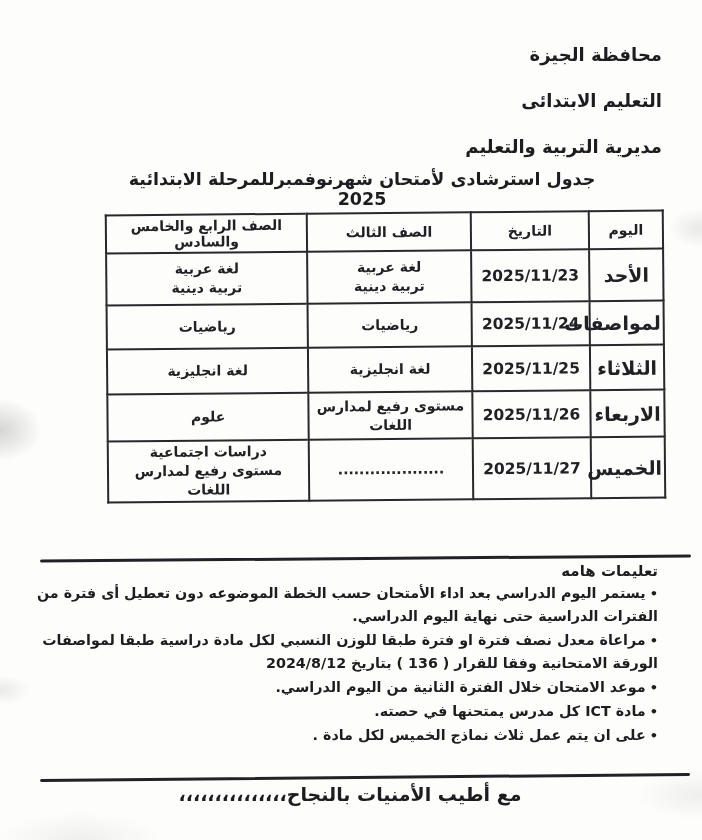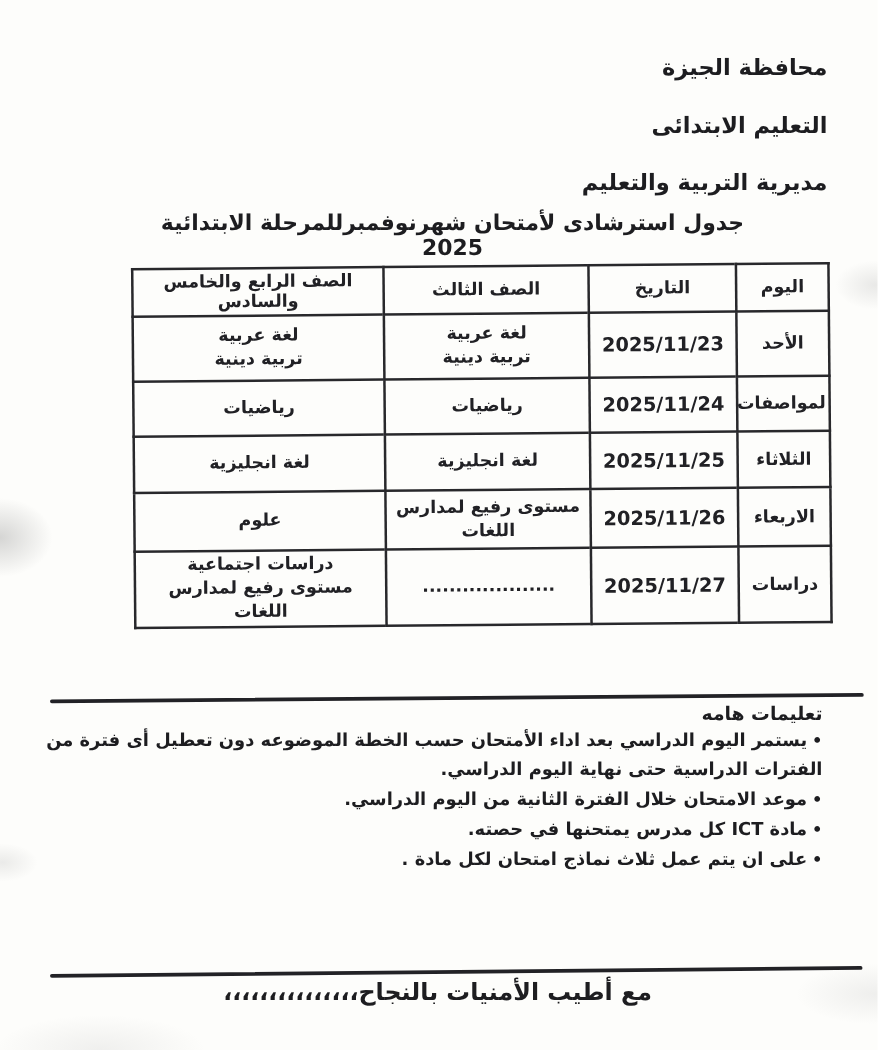--- a/index.html
+++ b/index.html
@@ -47,21 +47,21 @@
   col.c-day{width:74px;}
   col.c-date{width:118px;}
   col.c-g3{width:164px;}
   col.c-g456{width:201px;}
   tr.hrow{height:38px;}
   tr.r0{height:52px;}
   tr.r1{height:44px;}
   tr.r2{height:45px;}
   tr.r3{height:47px;}
   tr.r4{height:52px;}
-  td.day{font-size:14px;}
+  td.day{font-size:19px;}
   td.date{font-size:15.5px;direction:ltr;font-family:"DejaVu Sans",sans-serif;}
   td.subj{font-size:14px;line-height:19px;}
   .rule{
     position:absolute;height:2.6px;background:#222226;border-radius:2px;
   }
   .rule1{top:557px;left:40px;width:651px;transform:rotate(-0.45deg);}
   .rule2{top:776px;left:40px;width:650px;transform:rotate(-0.55deg);}
   .notes{
     position:absolute;top:562px;right:44px;left:28px;
     direction:rtl;text-align:right;
@@ -128,36 +128,37 @@
       <td class="subj">لغة انجليزية</td>
     </tr>
     <tr class="r3">
       <td class="day">الاربعاء</td>
       <td class="date">2025/11/26</td>
       <td class="subj">مستوى رفيع لمدارس
 اللغات</td>
       <td class="subj">علوم</td>
     </tr>
     <tr class="r4">
-      <td class="day">دراسات</td>
+      <td class="day">الخميس</td>
       <td class="date">2025/11/27</td>
       <td class="subj">....................</td>
       <td class="subj">دراسات اجتماعية
 مستوى رفيع لمدارس اللغات</td>
     </tr>
   </tbody>
     </table>
 
   <div class="rule rule1"></div>
 
   <div class="notes">
     <div class="notes-heading">تعليمات هامه</div>
     <div class="note-item"><span class="bullet">•</span><span>يستمر اليوم الدراسي بعد اداء الأمتحان حسب الخطة الموضوعه دون تعطيل أى فترة من الفترات الدراسية حتى نهاية اليوم الدراسي.</span></div>
+    <div class="note-item"><span class="bullet">•</span><span>مراعاة معدل نصف فترة او فترة طبقا للوزن النسبي لكل مادة دراسية طبقا لمواصفات الورقة الامتحانية وفقا للقرار ( 136 )  بتاريخ 2024/8/12</span></div>
     <div class="note-item"><span class="bullet">•</span><span>موعد الامتحان خلال الفترة الثانية من اليوم الدراسي.</span></div>
     <div class="note-item"><span class="bullet">•</span><span>مادة ICT كل مدرس يمتحنها في حصته.</span></div>
-    <div class="note-item"><span class="bullet">•</span><span>على ان يتم عمل ثلاث نماذج امتحان لكل مادة .</span></div>
+    <div class="note-item"><span class="bullet">•</span><span>على ان يتم عمل ثلاث نماذج الخميس لكل مادة .</span></div>
   </div>
 
   <div class="rule rule2"></div>
 
   <div class="footer-text">مع أطيب الأمنيات بالنجاح،،،،،،،،،،،،،،،</div>
 
 </div>
 
 </body></html>

